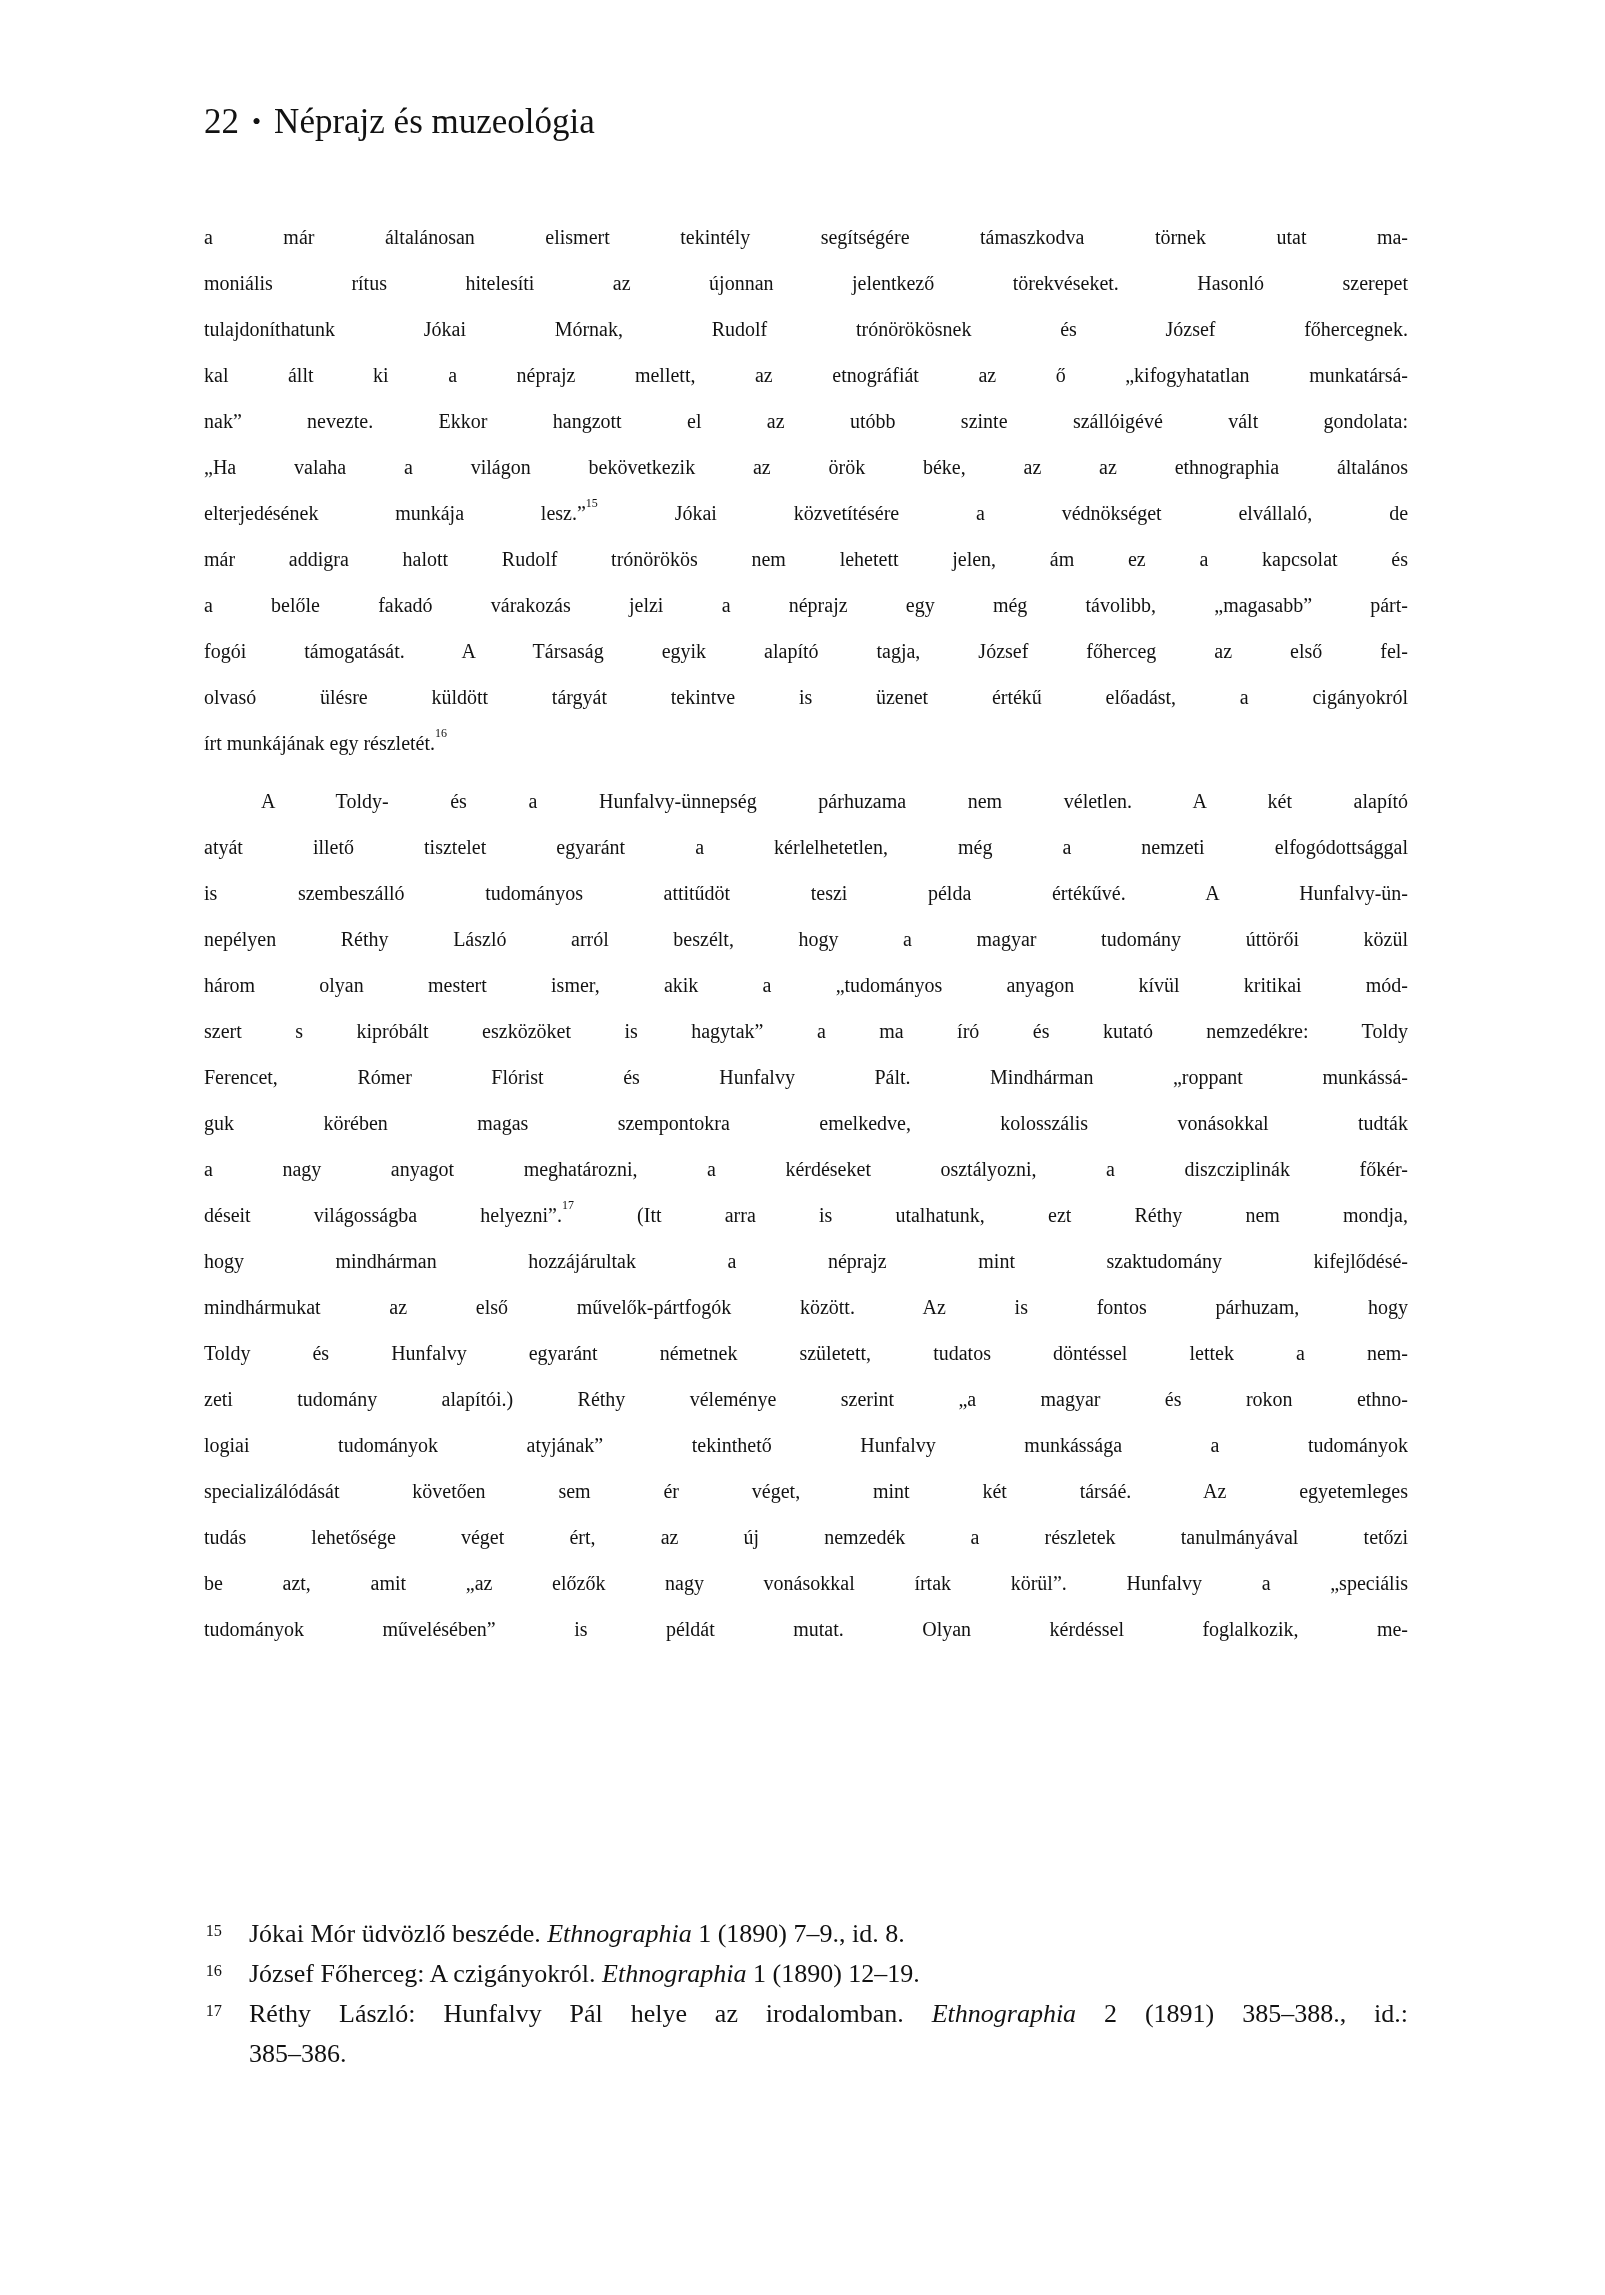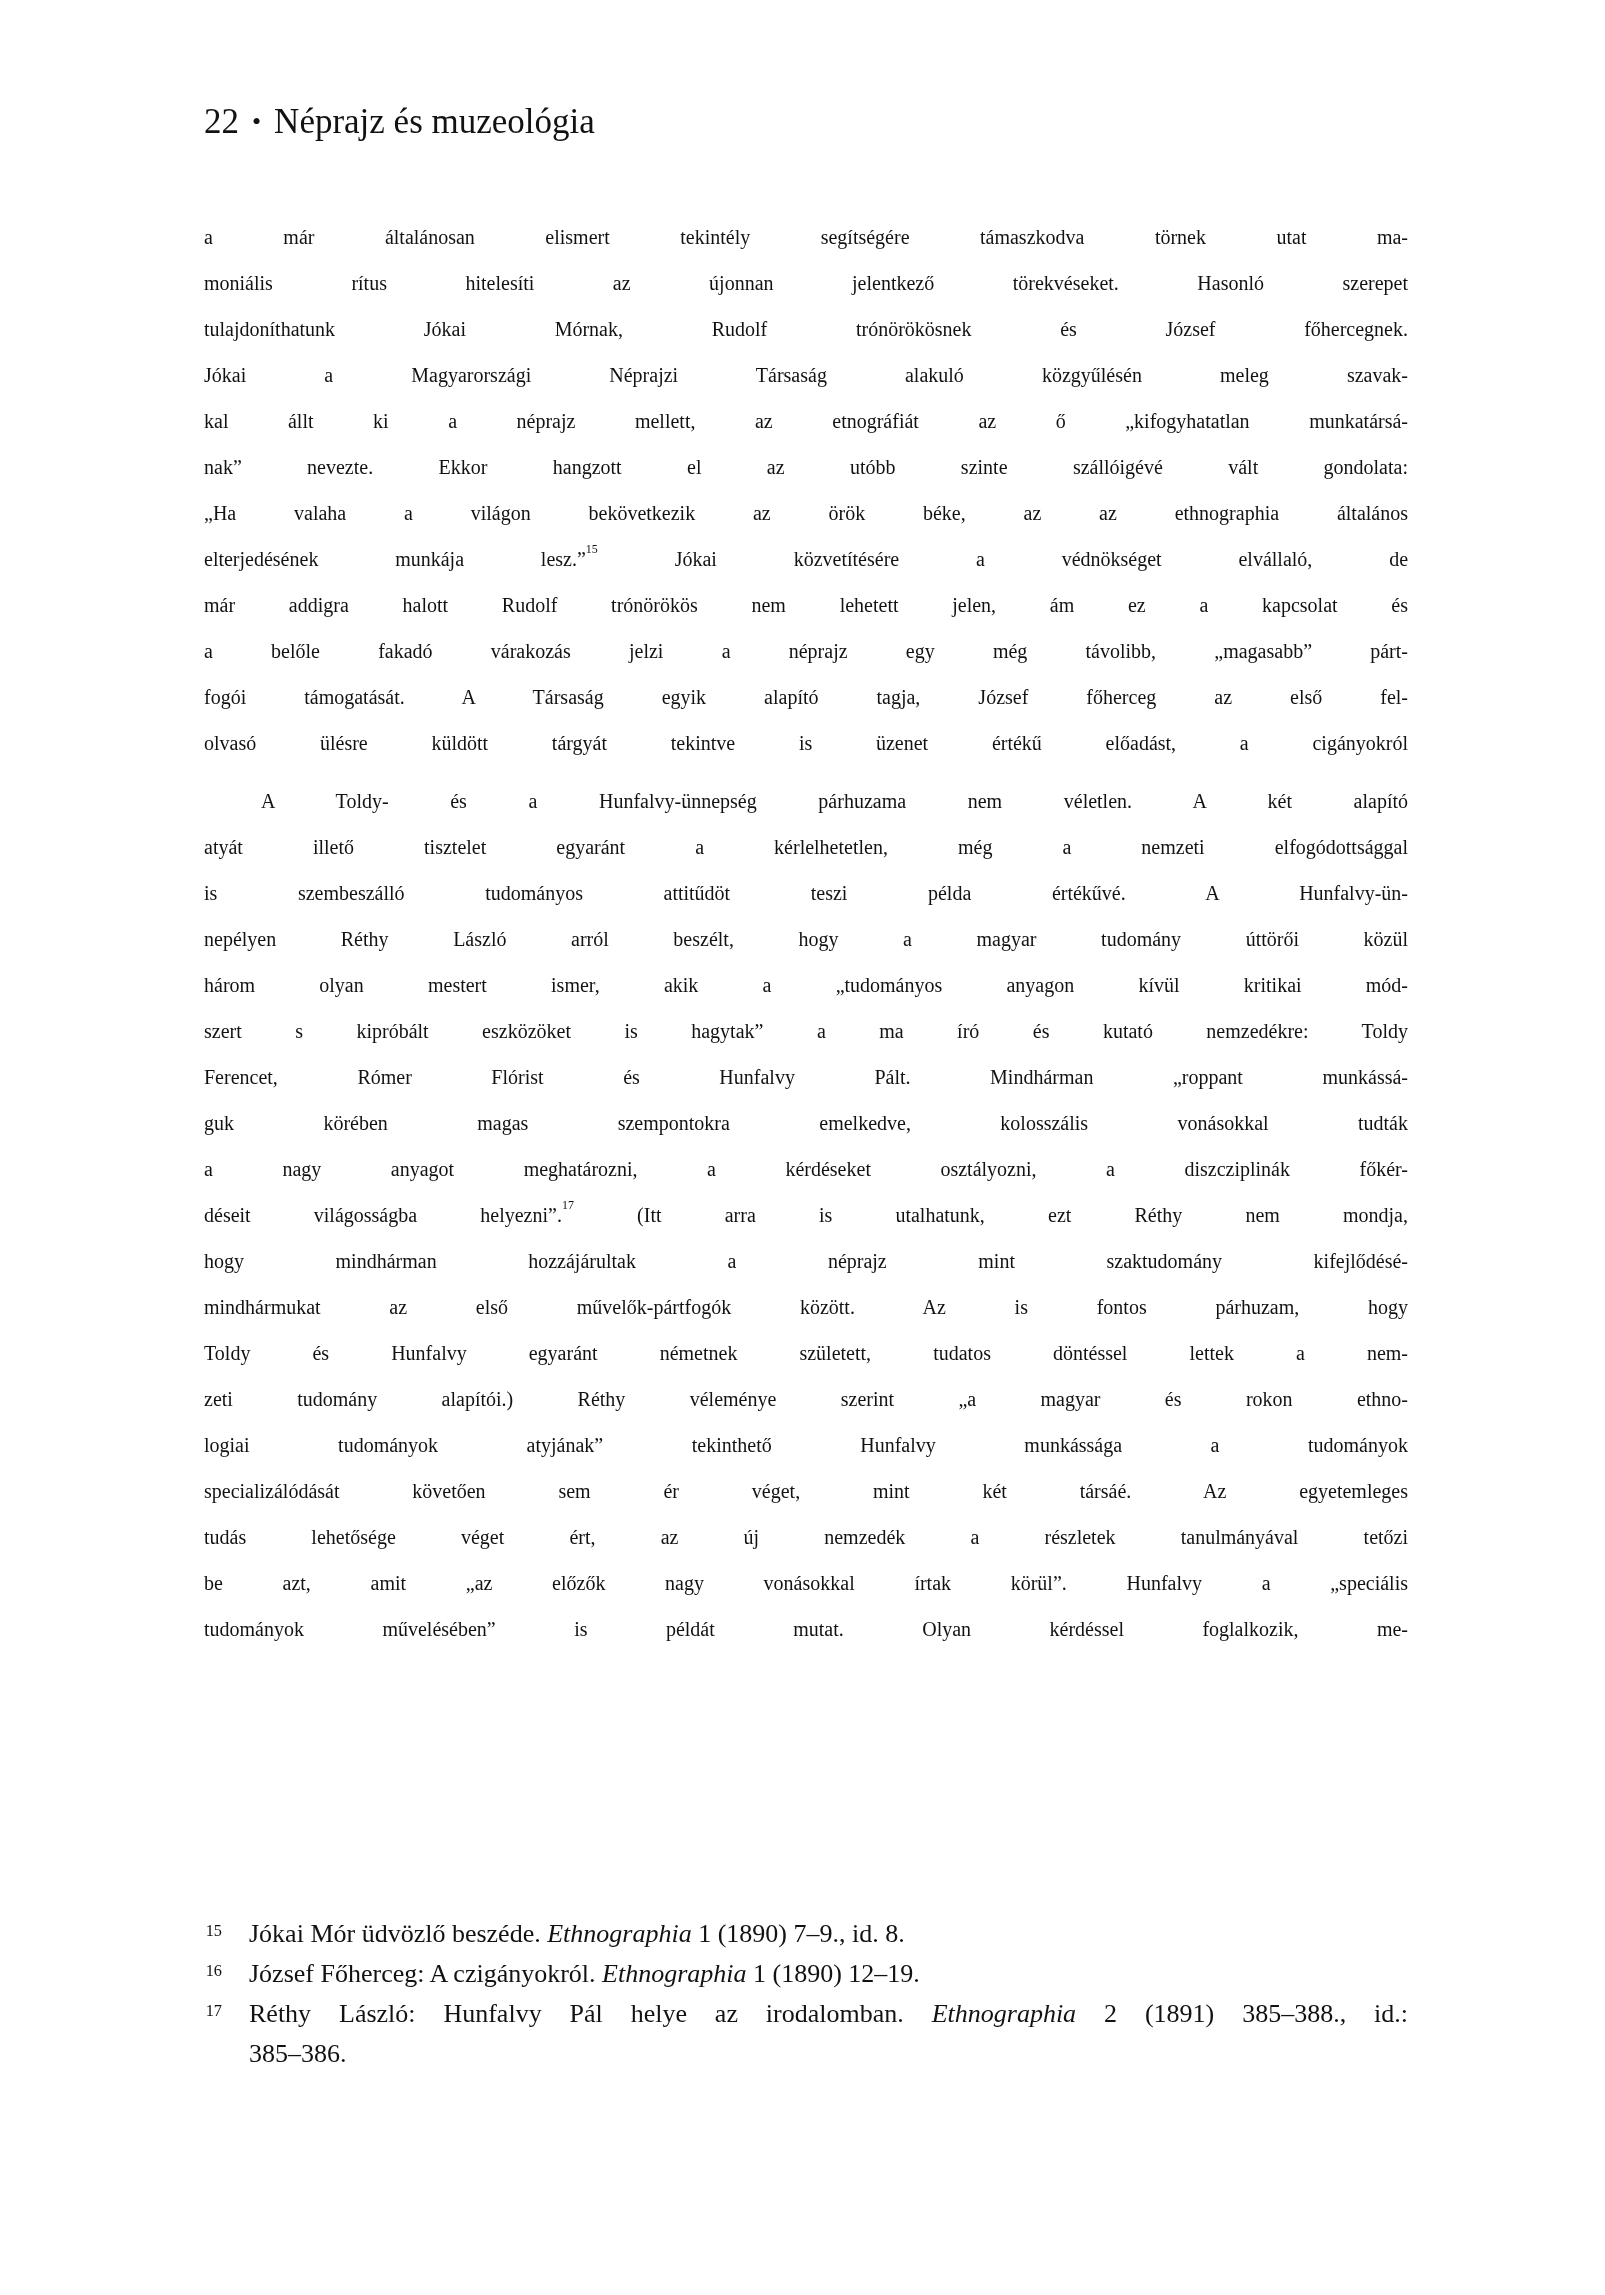--- a/index.html
+++ b/index.html
@@ -57,29 +57,29 @@
 <div class="page">
 
   <div class="running-header">
     <span>22</span><span class="sep">•</span><span>Néprajz és muzeológia</span>
   </div>
 
   <div class="bodytext" id="bodytext">
       <div class="tline">a már általánosan elismert tekintély segítségére támaszkodva törnek utat ma-</div>
       <div class="tline">moniális rítus hitelesíti az újonnan jelentkező törekvéseket. Hasonló szerepet</div>
       <div class="tline">tulajdoníthatunk Jókai Mórnak, Rudolf trónörökösnek és József főhercegnek.</div>
-      <div class="tline">Jókai a Magyarországi Néprajzi Társaság alakuló közgyűlésén meleg szavak-</div>
       <div class="tline">kal állt ki a néprajz mellett, az etnográfiát az ő „kifogyhatatlan munkatársá-</div>
       <div class="tline">nak” nevezte. Ekkor hangzott el az utóbb szinte szállóigévé vált gondolata:</div>
       <div class="tline">„Ha valaha a világon bekövetkezik az örök béke, az az ethnographia általános</div>
       <div class="tline">elterjedésének munkája lesz.”<sup class="fnref">15</sup> Jókai közvetítésére a védnökséget elvállaló, de</div>
       <div class="tline">már addigra halott Rudolf trónörökös nem lehetett jelen, ám ez a kapcsolat és</div>
       <div class="tline">a belőle fakadó várakozás jelzi a néprajz egy még távolibb, „magasabb” párt-</div>
       <div class="tline">fogói támogatását. A Társaság egyik alapító tagja, József főherceg az első fel-</div>
       <div class="tline">olvasó ülésre küldött tárgyát tekintve is üzenet értékű előadást, a cigányokról</div>
+      <div class="tline nofill">írt munkájának egy részletét.<sup class="fnref">16</sup></div>
       <div class="tline" style="text-indent: 57px; margin-top: 12px;">A Toldy- és a Hunfalvy-ünnepség párhuzama nem véletlen. A két alapító</div>
       <div class="tline">atyát illető tisztelet egyaránt a kérlelhetetlen, még a nemzeti elfogódottsággal</div>
       <div class="tline">is szembeszálló tudományos attitűdöt teszi példa értékűvé. A Hunfalvy-ün-</div>
       <div class="tline">nepélyen Réthy László arról beszélt, hogy a magyar tudomány úttörői közül</div>
       <div class="tline">három olyan mestert ismer, akik a „tudományos anyagon kívül kritikai mód-</div>
       <div class="tline">szert s kipróbált eszközöket is hagytak” a ma író és kutató nemzedékre: Toldy</div>
       <div class="tline">Ferencet, Rómer Flórist és Hunfalvy Pált. Mindhárman „roppant munkássá-</div>
       <div class="tline">guk körében magas szempontokra emelkedve, kolosszális vonásokkal tudták</div>
       <div class="tline">a nagy anyagot meghatározni, a kérdéseket osztályozni, a diszcziplinák főkér-</div>
       <div class="tline">déseit világosságba helyezni”.<sup class="fnref">17</sup> (Itt arra is utalhatunk, ezt Réthy nem mondja,</div>

